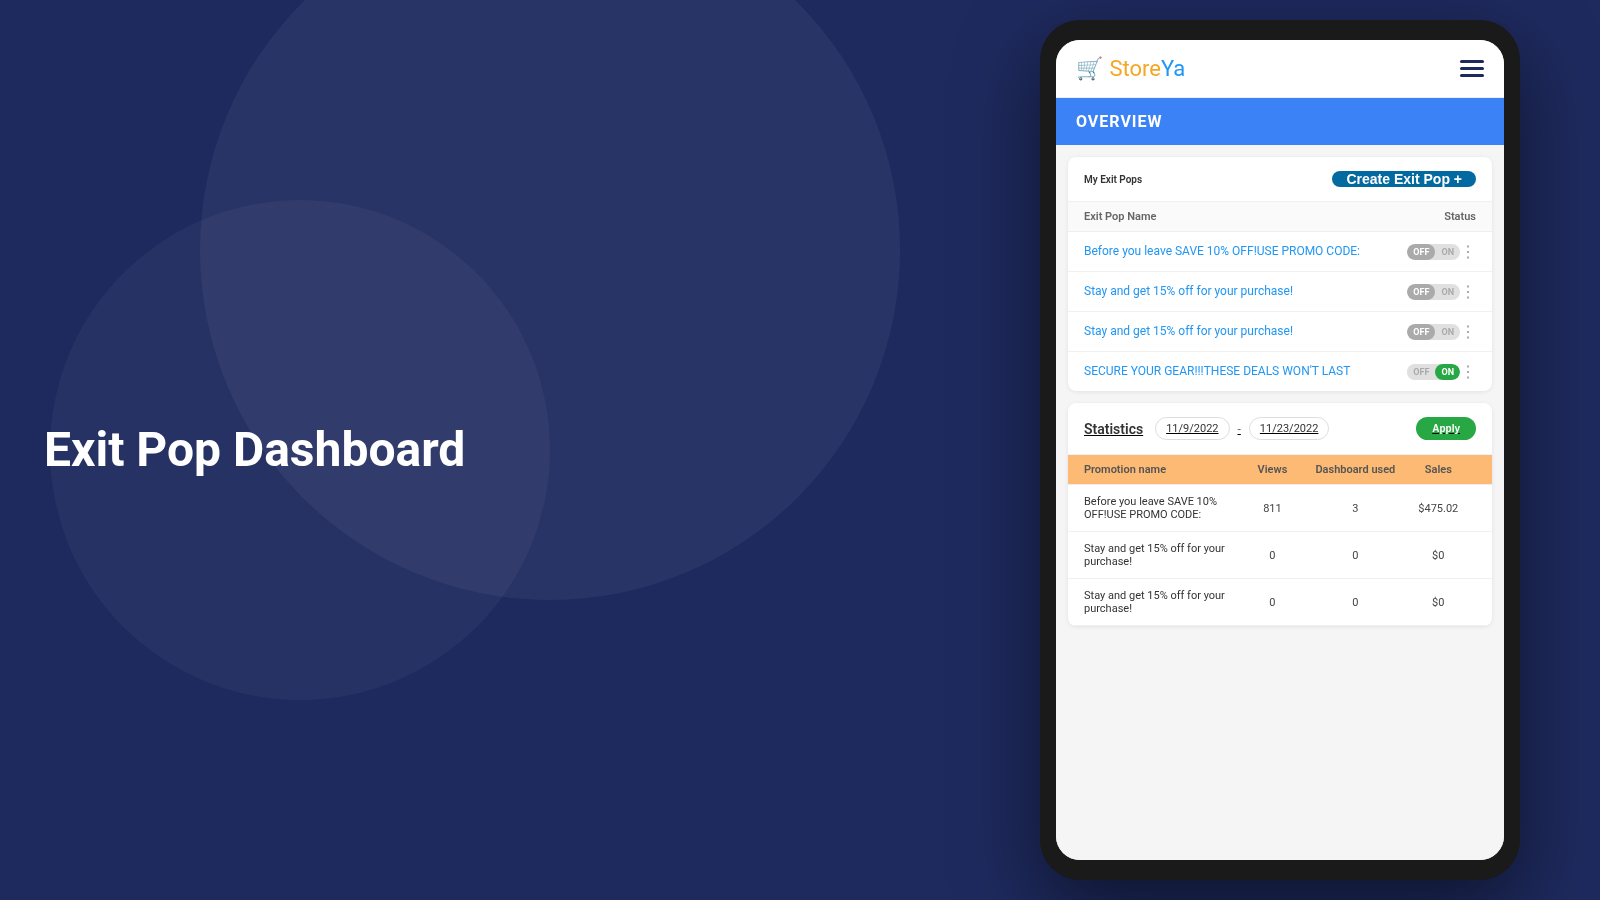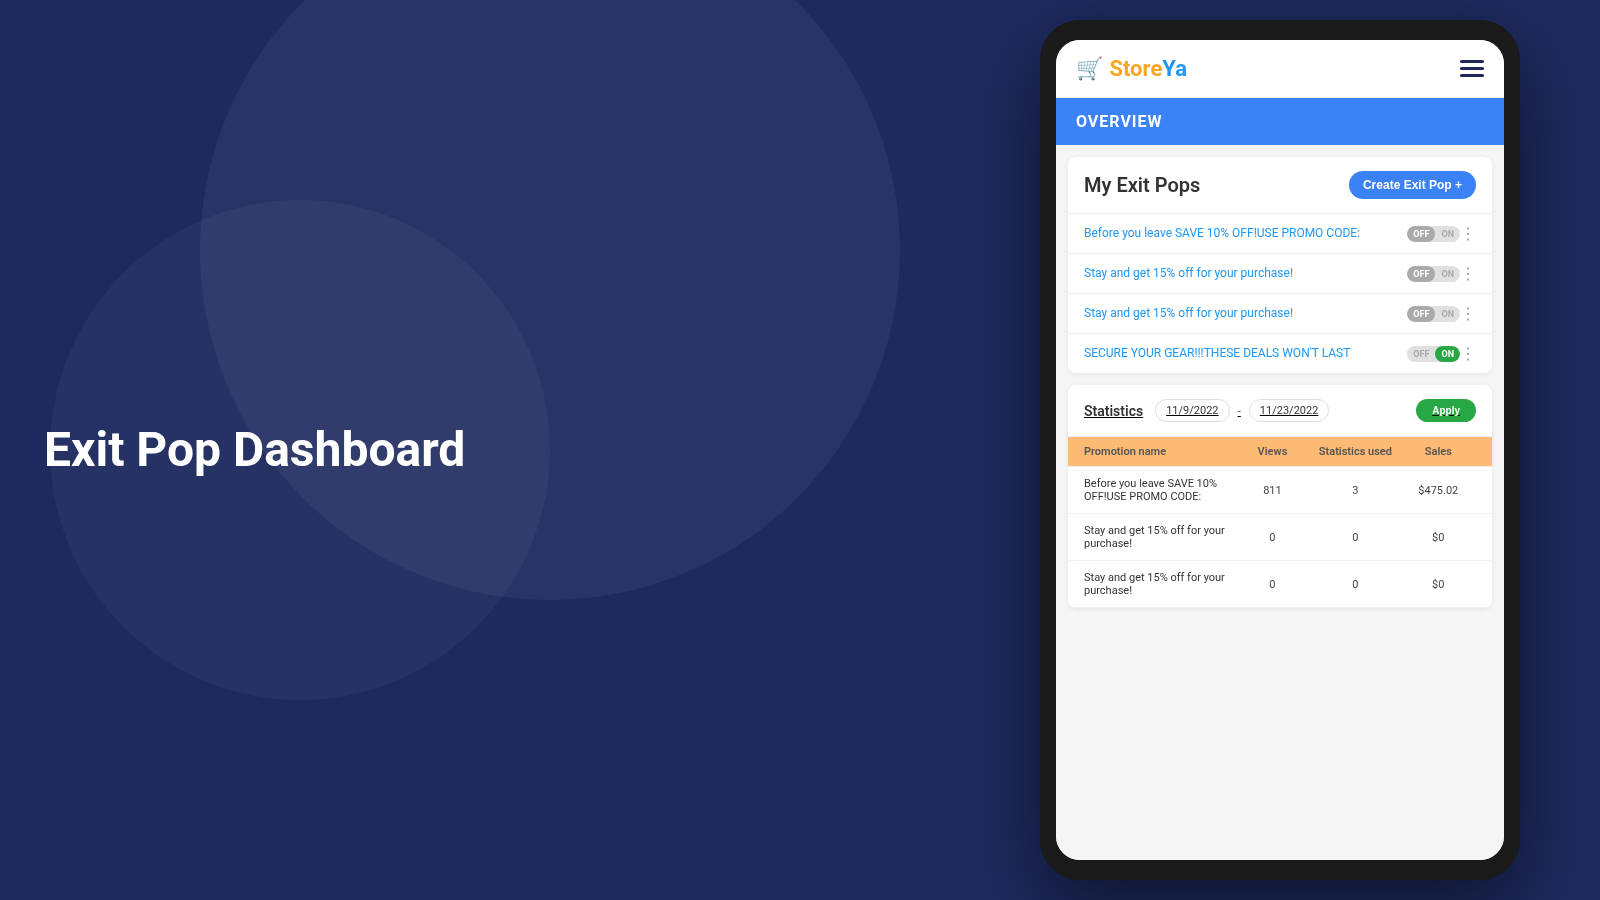--- a/index.html
+++ b/index.html
@@ -77,21 +77,21 @@
       display: flex;
       align-items: center;
       gap: 6px;
     }
     .logo-cart {
       color: #f5a623;
       font-size: 22px;
     }
     .logo-text {
       font-size: 22px;
-      font-weight: 700;
+      font-weight: 400;
       color: #1e2a5e;
     }
     .logo-text span {
       color: #2196f3;
     }
     .hamburger-icon {
       color: #1e2a5e;
       font-size: 22px;
       cursor: pointer;
       display: flex;
@@ -135,31 +135,31 @@
       overflow: hidden;
     }
     .card-header {
       padding: 14px 16px;
       display: flex;
       align-items: center;
       justify-content: space-between;
       border-bottom: 1px solid #f0f0f0;
     }
     .card-title {
-      font-size: 20px;
+      font-size: 10px;
       font-weight: 600;
       color: #333;
     }
     .btn-create {
-      background: #3b82f6;
+      background: #0369a1;
       color: #fff;
       border: none;
       border-radius: 20px;
-      padding: 7px 14px;
-      font-size: 12px;
+      padding: 0 14px;
+      font-size: 14px;
       font-weight: 600;
       cursor: pointer;
       white-space: nowrap;
     }
 
     
     .table-header {
       display: flex;
       justify-content: space-between;
       padding: 8px 16px;
@@ -342,20 +342,24 @@
     </div>
 
     <div class="app-content">
 
       <div class="card">
         <div class="card-header">
           <span class="card-title">My Exit Pops</span>
           <button class="btn-create">Create Exit Pop +</button>
         </div>
 
+        <div class="table-header">
+          <span class="table-header-col">Exit Pop Name</span>
+          <span class="table-header-col">Status</span>
+        </div>
 
         <div class="exit-pop-row">
           <span class="exit-pop-name">Before you leave SAVE 10% OFF!USE PROMO CODE:</span>
           <div class="row-right">
             <div class="toggle">
               <span class="toggle-off">OFF</span>
               <span class="toggle-on">ON</span>
             </div>
             <span class="more-icon">⋮</span>
           </div>
@@ -400,21 +404,21 @@
           <span class="stats-title">Statistics</span>
           <span class="date-input">11/9/2022</span>
           <span class="date-separator">-</span>
           <span class="date-input">11/23/2022</span>
           <button class="btn-apply">Apply</button>
         </div>
 
         <div class="stats-table-header">
           <span class="col">Promotion name</span>
           <span class="col">Views</span>
-          <span class="col">Statistics used</span>
+          <span class="col">Dashboard used</span>
           <span class="col">Sales</span>
         </div>
 
         <div class="stats-row">
           <span class="col">Before you leave SAVE 10% OFF!USE PROMO CODE:</span>
           <span class="col">811</span>
           <span class="col">3</span>
           <span class="col">$475.02</span>
         </div>
 

